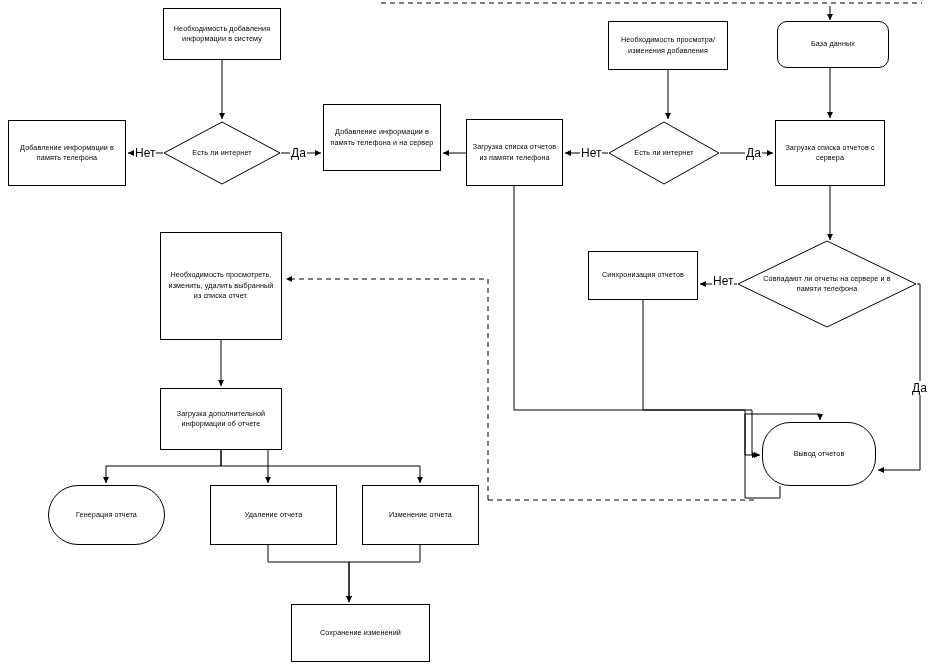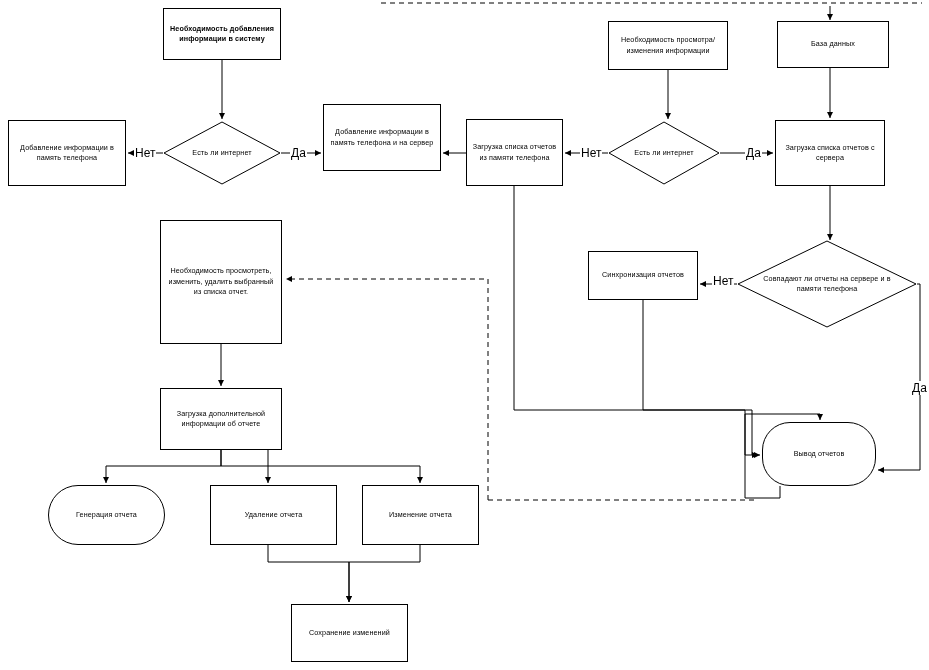--- a/index.html
+++ b/index.html
@@ -135,21 +135,21 @@
     <g stroke="#000000" stroke-width="1" fill="none" stroke-dasharray="5,4">
 
       <path d="M381,3 L922,3"></path>
 
       <path d="M488,500 L488,279 L286,279" marker-end="url(#ahd)"></path>
 
       <path d="M488,500 L755,500"></path>
     </g>
   </svg>
 
-  <div class="node process" style="left:163px; top:8px; width:118px; height:52px;font-weight:bold;">
+  <div class="node process" style="left:163px; top:8px; width:118px; height:52px;">
     <span>Необходимость добавления информации в систему</span>
   </div>
 
   <div class="node decision" style="left:163px; top:121px; width:118px; height:64px;">
     <svg viewBox="0 0 118 64" preserveAspectRatio="none">
       <polygon points="59,1 117,32 59,63 1,32" fill="#ffffff" stroke="#000000" stroke-width="1" vector-effect="non-scaling-stroke"></polygon>
     </svg>
     <span class="dlabel">Есть ли интернет</span>
   </div>
 
@@ -170,59 +170,59 @@
       <polygon points="56,1 111,32 56,63 1,32" fill="#ffffff" stroke="#000000" stroke-width="1" vector-effect="non-scaling-stroke"></polygon>
     </svg>
     <span class="dlabel">Есть ли интернет</span>
   </div>
 
   <div class="node process" style="left:775px; top:120px; width:110px; height:66px;">
     <span>Загрузка списка отчетов с сервера</span>
   </div>
 
   <div class="node process" style="left:608px; top:21px; width:120px; height:49px;">
-    <span>Необходимость просмотра/изменения информации</span>
-  </div>
-
-  <div class="node process" style="left:777px; top:21px; width:112px; height:47px;">
+    <span>Необходимость просмотра/изменения добавления</span>
+  </div>
+
+  <div class="node process" style="left:777px; top:21px; width:112px; height:47px;border-radius:10px;">
     <span>База данных</span>
   </div>
 
   <div class="node decision" style="left:737px; top:240px; width:180px; height:88px;">
     <svg viewBox="0 0 180 88" preserveAspectRatio="none">
       <polygon points="90,1 179,44 90,87 1,44" fill="#ffffff" stroke="#000000" stroke-width="1" vector-effect="non-scaling-stroke"></polygon>
     </svg>
     <span class="dlabel">Совпадают ли отчеты на сервере и в памяти телефона</span>
   </div>
 
   <div class="node process" style="left:588px; top:251px; width:110px; height:49px;">
     <span>Синхронизация отчетов</span>
   </div>
 
-  <div class="node process" style="left:160px; top:220px; width:122px; height:124px;">
+  <div class="node process" style="left:160px; top:232px; width:122px; height:108px;">
     <span>Необходимость просмотреть, изменить, удалить выбранный из списка отчет.</span>
   </div>
 
   <div class="node process" style="left:160px; top:388px; width:122px; height:62px;">
     <span>Загрузка дополнительной информации об отчете</span>
   </div>
 
   <div class="node process" style="left:48px; top:485px; width:117px; height:60px;border-radius:30px;">
     <span>Генерация отчета</span>
   </div>
 
   <div class="node process" style="left:210px; top:485px; width:127px; height:60px;">
     <span>Удаление отчета</span>
   </div>
 
   <div class="node process" style="left:362px; top:485px; width:117px; height:60px;">
     <span>Изменение отчета</span>
   </div>
 
-  <div class="node process" style="left:291px; top:604px; width:117px; height:58px;">
+  <div class="node process" style="left:291px; top:604px; width:139px; height:58px;">
     <span>Сохранение изменений</span>
   </div>
 
   <div class="node process" style="left:762px; top:422px; width:114px; height:64px;border-radius:28px;">
     <span>Вывод отчетов</span>
   </div>
 
   <span class="edge-label" style="left:134px; top:146px;">Нет</span>
   <span class="edge-label" style="left:290px; top:146px;">Да</span>
   <span class="edge-label" style="left:580px; top:146px;">Нет</span>

